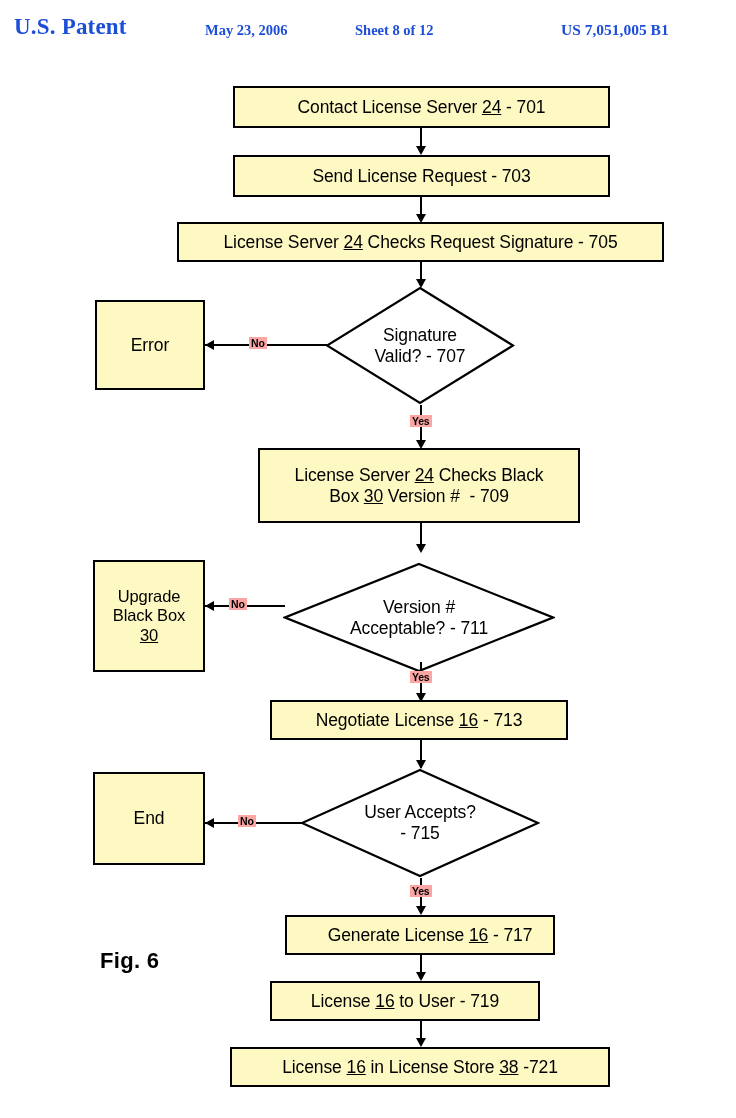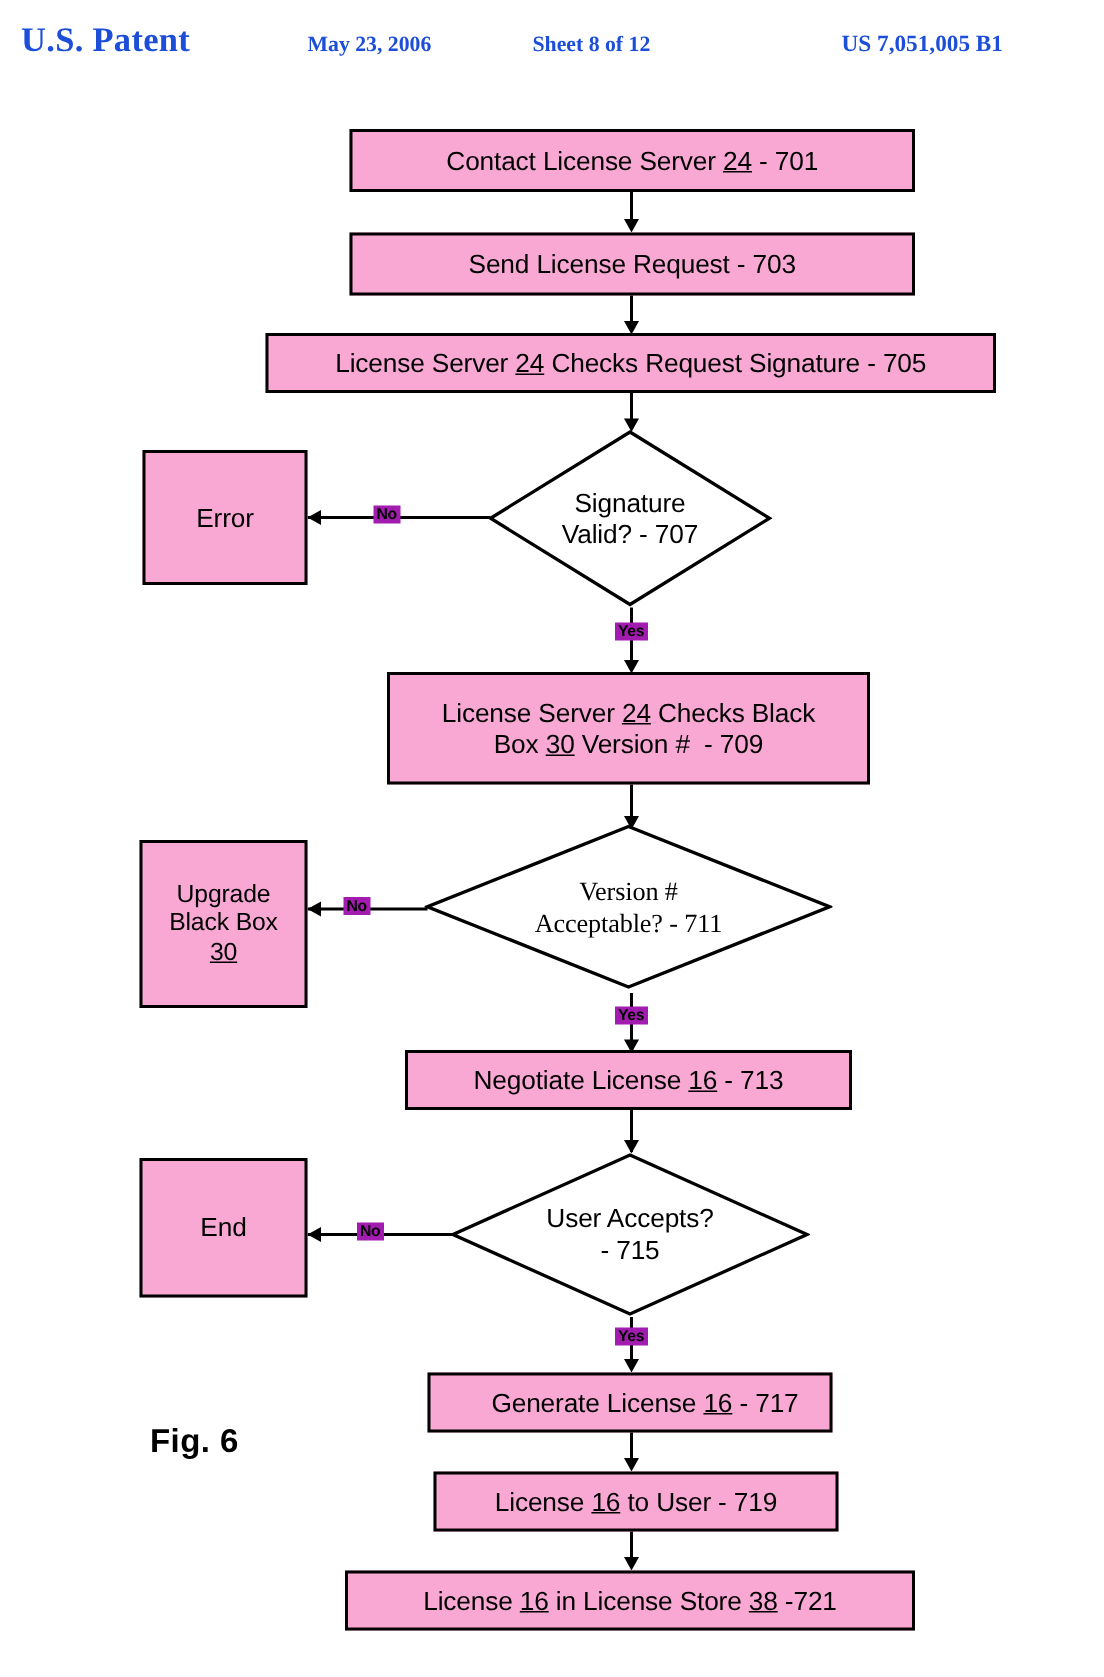--- a/index.html
+++ b/index.html
@@ -52,21 +52,21 @@
   .node {
     position: absolute;
     box-sizing: border-box;
     display: flex;
     align-items: center;
     justify-content: center;
     text-align: center;
   }
   .box {
     border: 2px solid #000;
-    background: #f9a8d4;
+    background: #fef9c3;
     font-size: 17.5px;
     line-height: 1.18;
     letter-spacing: -0.1px;
   }
   .box .txt { padding: 0 6px; }
 
   .diamond-wrap {
     position: absolute;
   }
   .diamond-wrap svg {
@@ -112,21 +112,21 @@
     border-top: 5px solid transparent;
     border-bottom: 5px solid transparent;
     border-right: 9px solid #000;
   }
 
   .edge-label {
     position: absolute;
     font-size: 10.5px;
     font-weight: bold;
     font-family: "Liberation Sans", sans-serif;
-    background: #a21caf;
+    background: #fca5a5;
     padding: 0 2px;
     letter-spacing: -0.2px;
   }
 
   .fig-label {
     position: absolute;
     font-size: 22px;
     font-weight: bold;
     font-family: "Liberation Sans", sans-serif;
     letter-spacing: 0.3px;
@@ -189,21 +189,21 @@
   <div class="arrow-down" style="left:416px; top:440px;"></div>
   <div class="edge-label" style="left:410px; top:415px;">Yes</div>
 
   <div class="node box" style="left:258px; top:448px; width:322px; height:75px;">
     <span class="txt">License Server <u>24</u> Checks Black<br>Box <u>30</u> Version #&nbsp; - 709</span>
   </div>
 
   <div class="vline" style="left:420px; top:523px; height:28px;"></div>
   <div class="arrow-down" style="left:416px; top:544px;"></div>
 
-  <div class="diamond-wrap" style="left:283px; top:549px; width:272px; height:111px;font-family:Liberation Serif, serif;">
+  <div class="diamond-wrap" style="left:283px; top:562px; width:272px; height:111px;">
     <svg width="272" height="111" viewBox="0 0 272 111">
       <polygon points="136,2 270,55.5 136,109 2,55.5" fill="#ffffff" stroke="#000000" stroke-width="2.2"></polygon>
     </svg>
     <div class="diamond-label">
       <div>
         <div>Version #</div>
         <div>Acceptable? - 711</div>
       </div>
     </div>
   </div>
@@ -251,21 +251,21 @@
   <div class="arrow-down" style="left:416px; top:906px;"></div>
   <div class="edge-label" style="left:410px; top:885px;">Yes</div>
 
   <div class="node box" style="left:285px; top:915px; width:270px; height:40px;padding-left:20px;">
     <span class="txt">Generate License <u>16</u> - 717</span>
   </div>
 
   <div class="vline" style="left:420px; top:955px; height:22px;"></div>
   <div class="arrow-down" style="left:416px; top:972px;"></div>
 
-  <div class="node box" style="left:289px; top:981px; width:270px; height:40px;">
+  <div class="node box" style="left:270px; top:981px; width:270px; height:40px;">
     <span class="txt">License <u>16</u> to User - 719</span>
   </div>
 
   <div class="vline" style="left:420px; top:1021px; height:22px;"></div>
   <div class="arrow-down" style="left:416px; top:1038px;"></div>
 
   <div class="node box" style="left:230px; top:1047px; width:380px; height:40px;text-align:center;">
     <span class="txt">License <u>16</u> in License Store <u>38</u> -721</span>
   </div>
 

